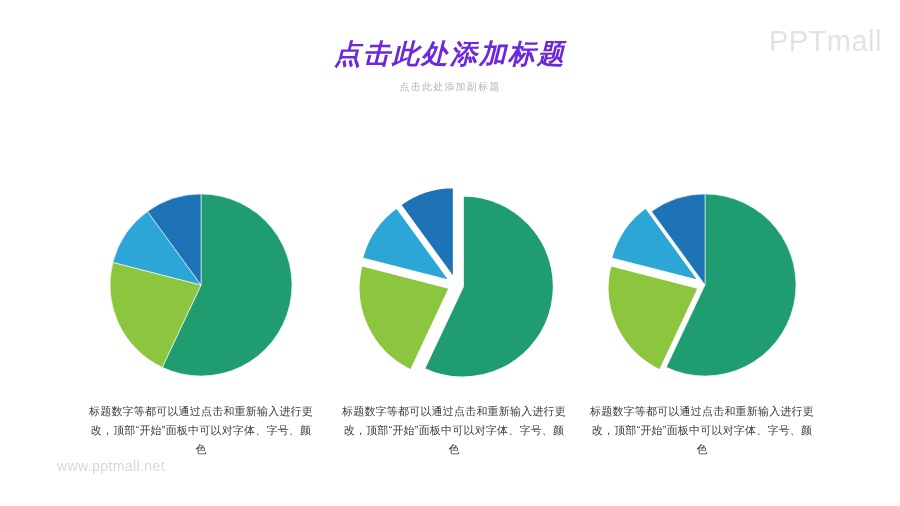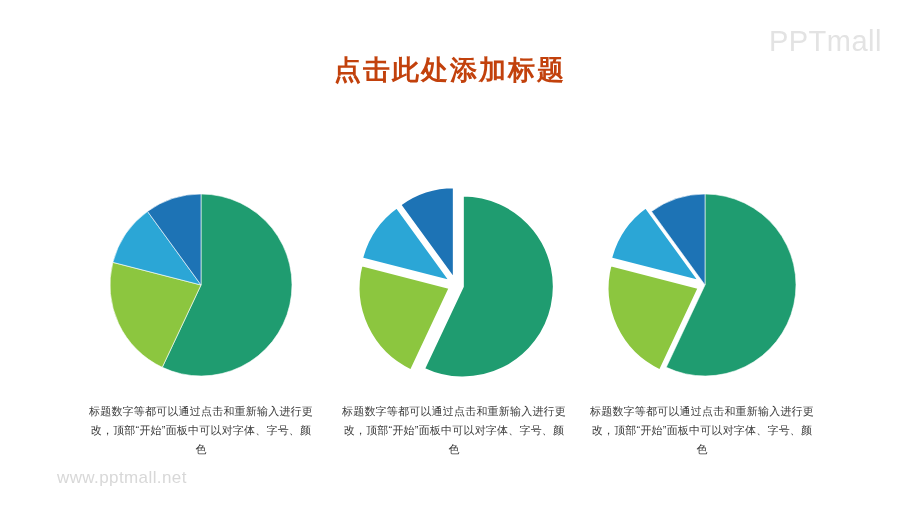--- a/index.html
+++ b/index.html
@@ -33,24 +33,25 @@
   #title-block {
     position: absolute;
     top: 38px;
     left: 0;
     width: 900px;
     text-align: center;
   }
   #page-title {
     font-size: 27px;
     font-weight: bold;
-    color: #c2410c;
+    color: #6d28d9;
     letter-spacing: 2px;
     line-height: 1.25;
-    margin: 16px;
+    margin: 0;
+    font-style: italic;
   }
   #page-subtitle {
     margin-top: 9px;
     font-size: 10px;
     color: #b4b4b4;
     letter-spacing: 1.2px;
     line-height: 1.2;
   }
 
   
@@ -96,33 +97,34 @@
     letter-spacing: 0.2px;
   }
   #caption-0 { left: 87px; }
   #caption-1 { left: 340px; }
   #caption-2 { left: 588px; }
 
   
   #footer-url {
     position: absolute;
     left: 57px;
-    bottom: 18px;
-    font-size: 17px;
+    bottom: 32px;
+    font-size: 14px;
     color: #d8d8d8;
     letter-spacing: 0.4px;
   }
 </style>
 </head>
 <body>
 
 <div id="brand-logo">PPTmall</div>
 
 <div id="title-block">
   <div id="page-title">点击此处添加标题</div>
+  <div id="page-subtitle">点击此处添加副标题</div>
 </div>
 
 <div id="charts-row">
   <div class="chart-cell" id="chart-cell-0">
       <svg viewBox="0 0 250 210">
         <path d="M 125 105 L 125 14 A 91 91 0 1 1 86.25408446757842 187.3392617744078 Z" fill="#1f9c70" stroke="#ffffff" stroke-width="0.6" stroke-linejoin="round"></path>
         <path d="M 125 105 L 86.25408446757842 187.3392617744078 A 91 91 0 0 1 36.85893233729455 82.36922026799827 Z" fill="#8cc63f" stroke="#ffffff" stroke-width="0.6" stroke-linejoin="round"></path>
         <path d="M 125 105 L 36.85893233729455 82.36922026799827 A 91 91 0 0 1 71.51154204138493 31.379453511879788 Z" fill="#2ba6d6" stroke="#ffffff" stroke-width="0.6" stroke-linejoin="round"></path>
         <path d="M 125 105 L 71.51154204138493 31.379453511879788 A 91 91 0 0 1 124.99999999999999 14 Z" fill="#1d73b5" stroke="#ffffff" stroke-width="0.6" stroke-linejoin="round"></path>
       </svg>

